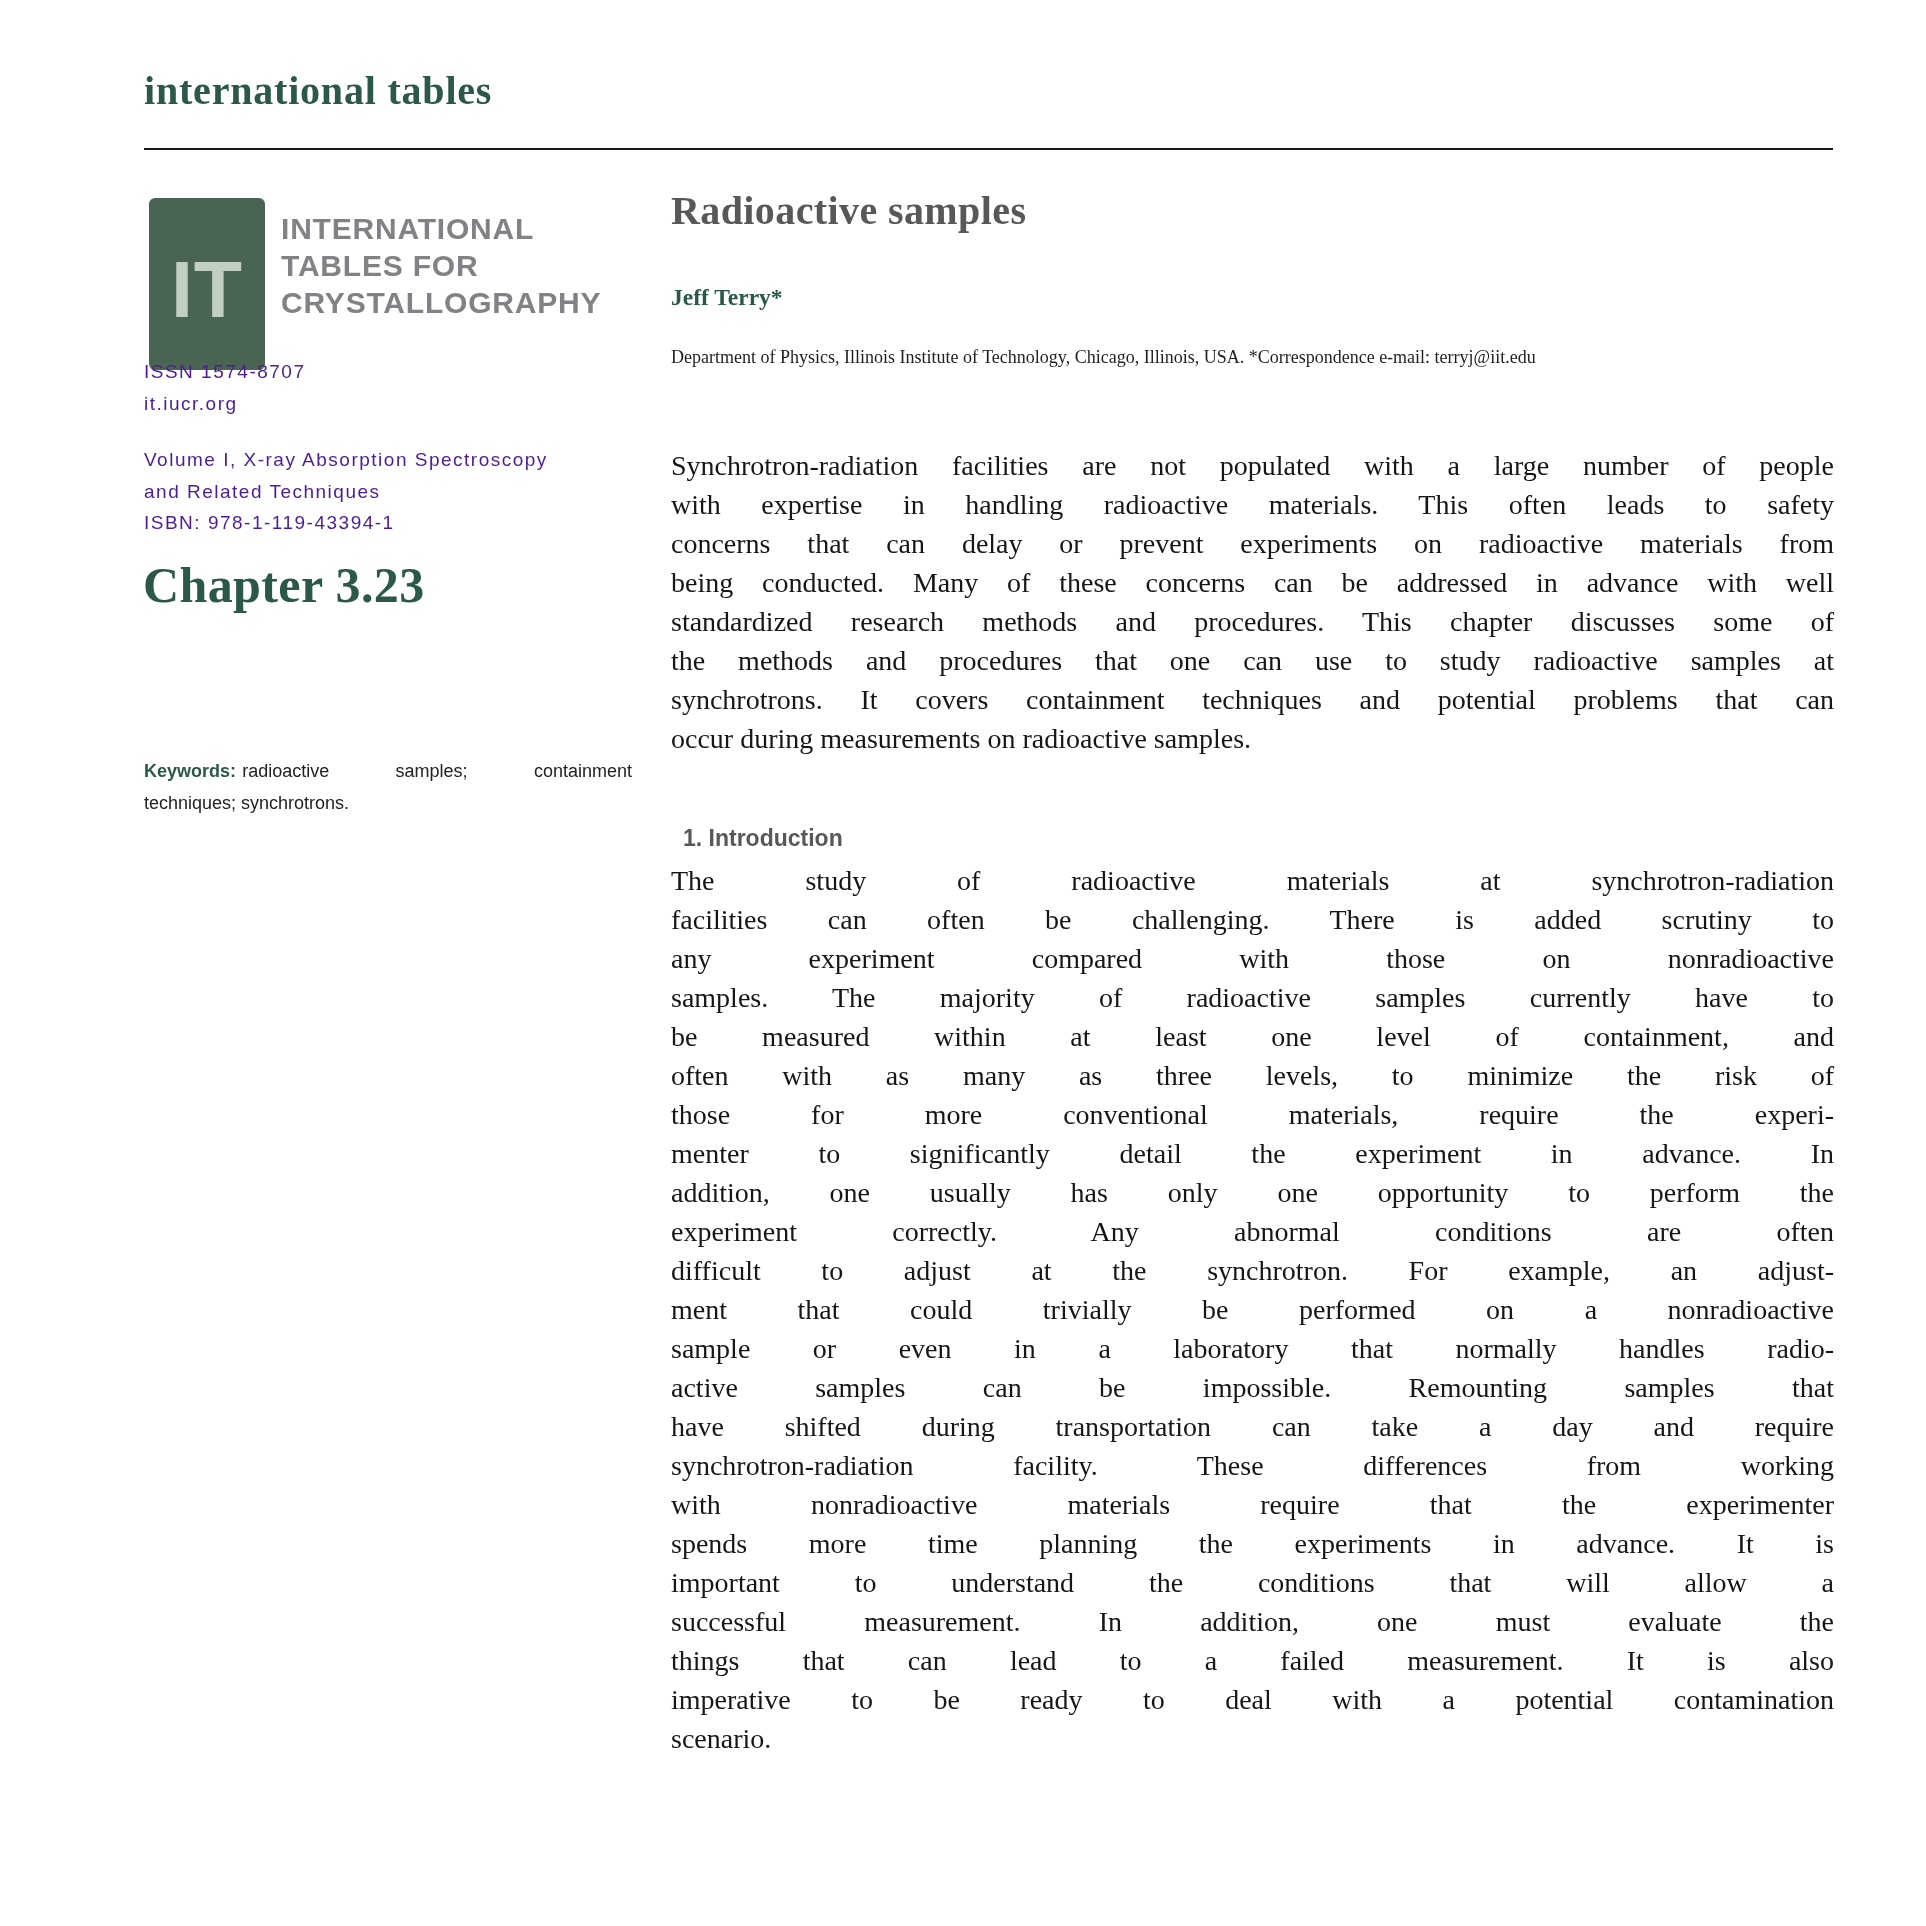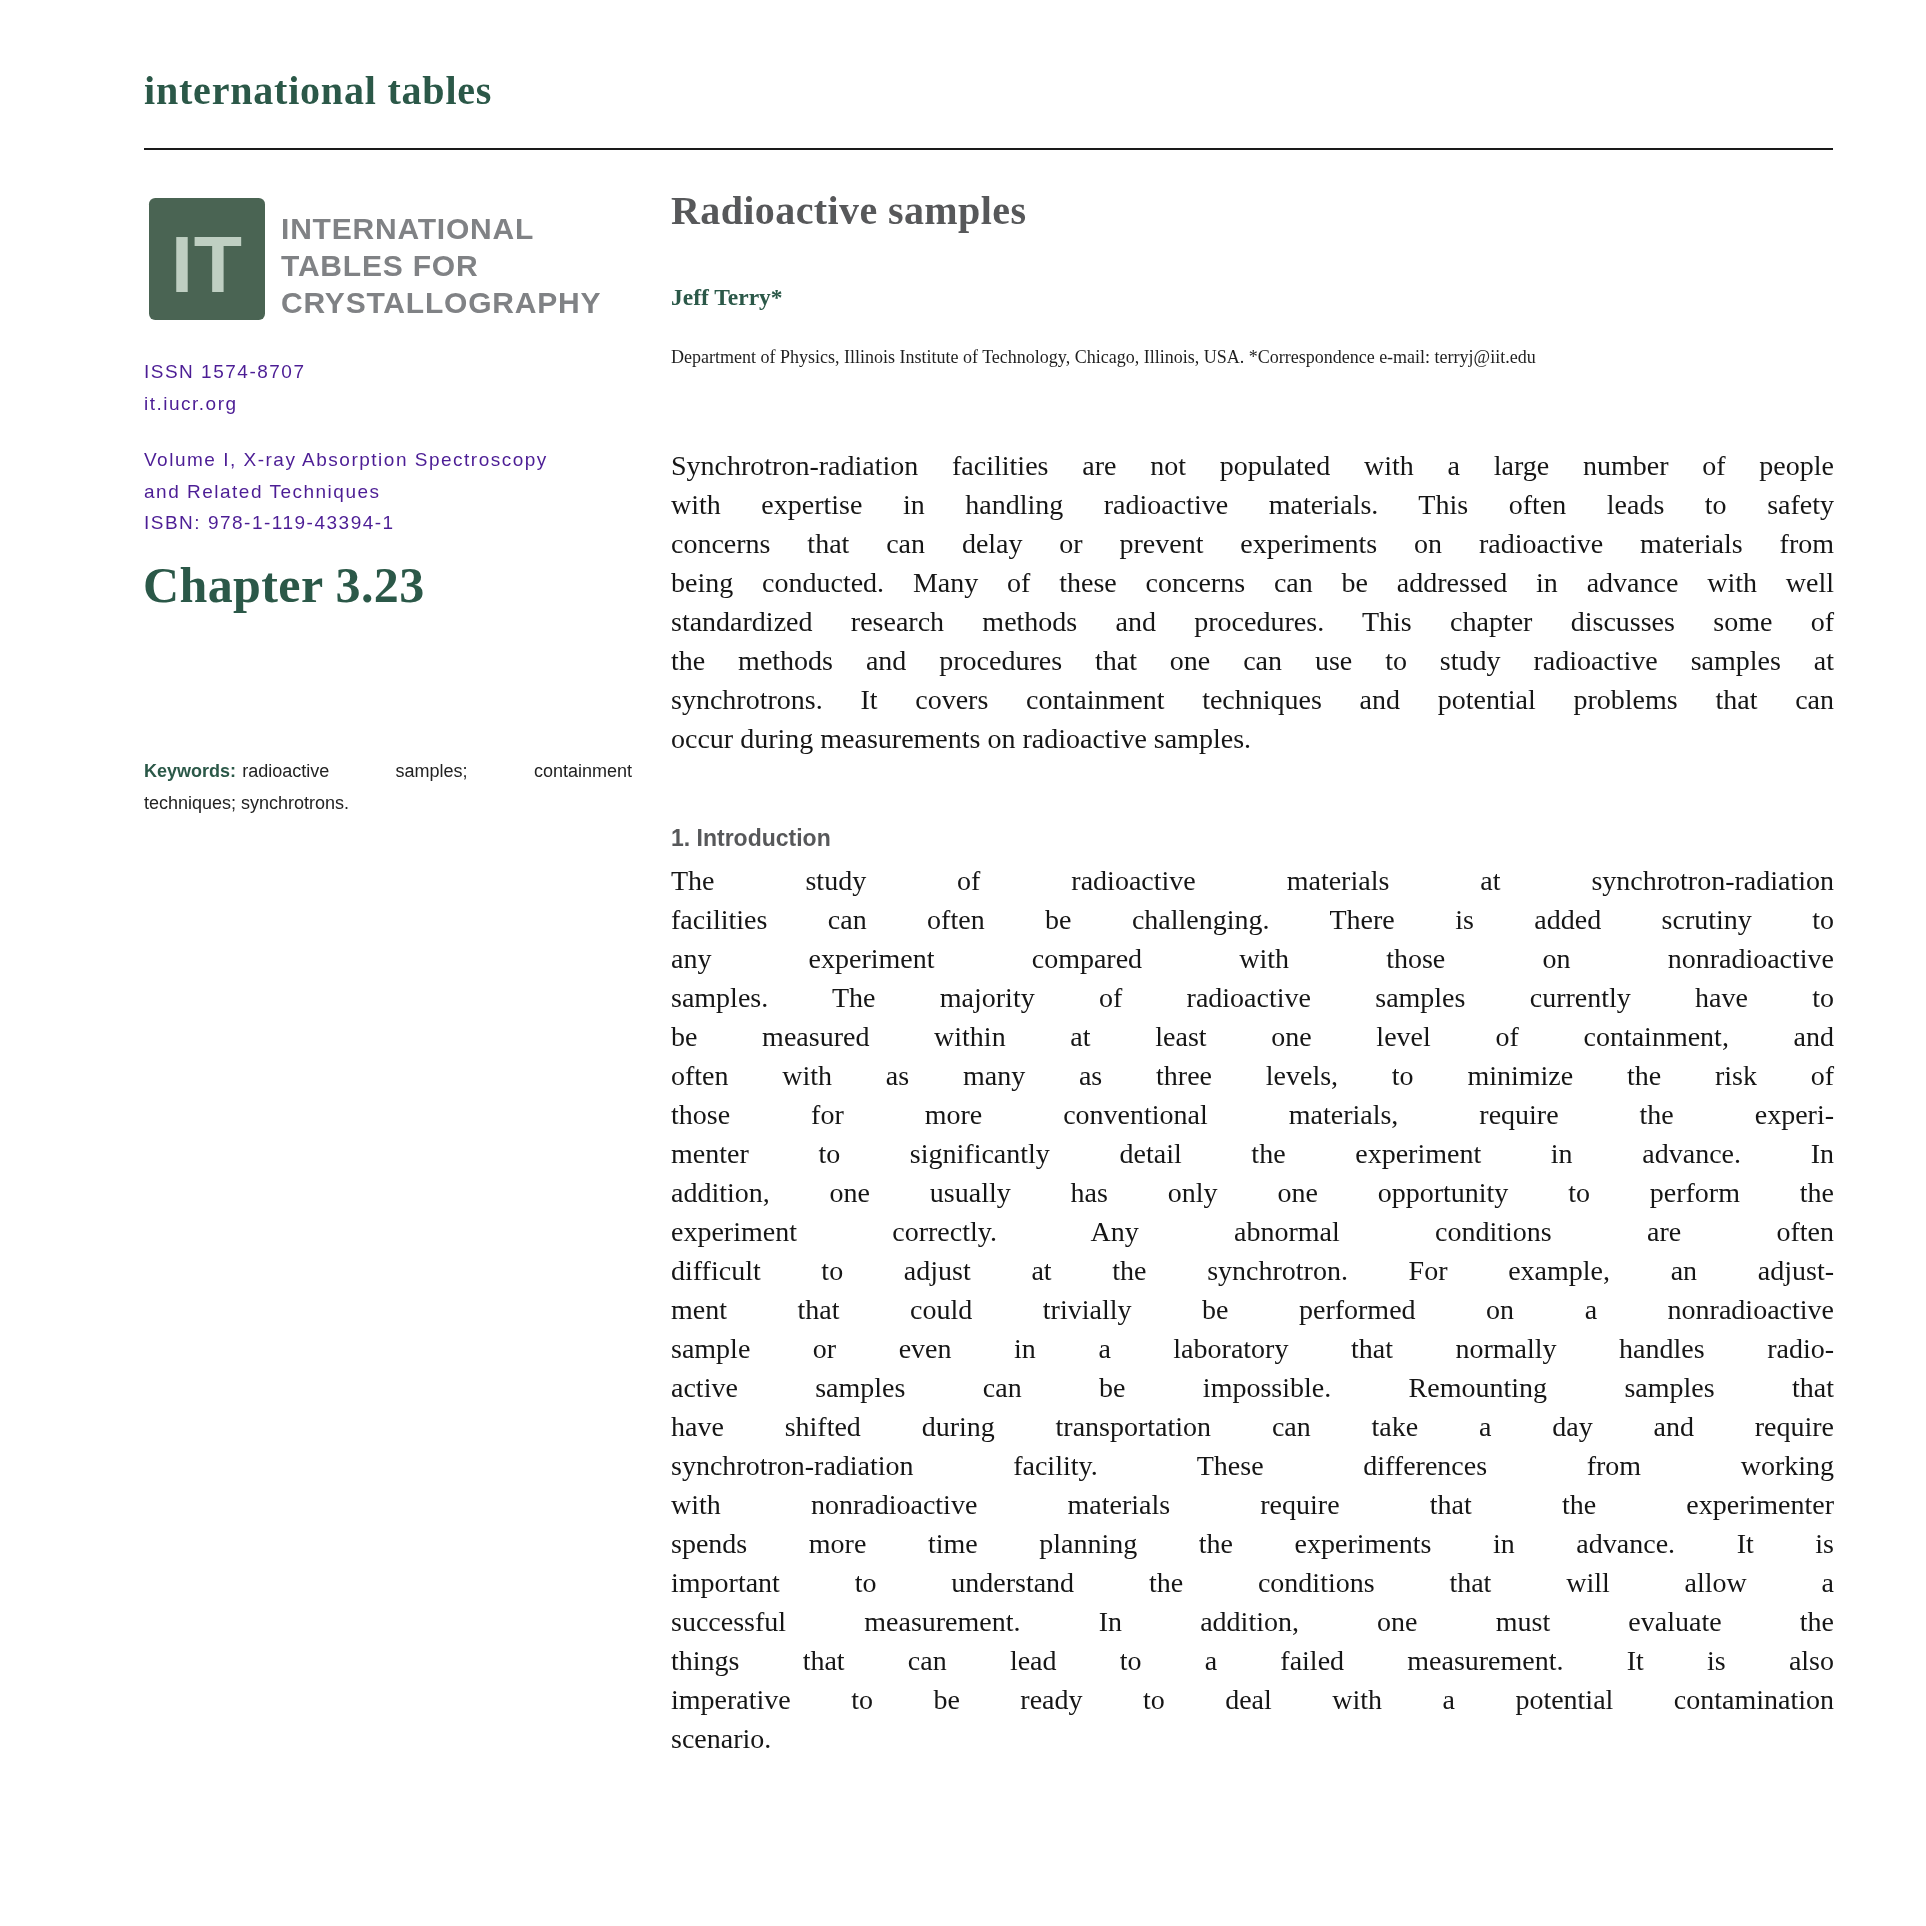--- a/index.html
+++ b/index.html
@@ -26,21 +26,21 @@
     left:144px;top:69px;
     font:700 40px/1.1 "Liberation Serif", serif;
     color:var(--brand-green);
     letter-spacing:0.8px;
   }
   .rule{left:144px;width:1689px;height:2.3px;background:#1a1a1a;}
   .rule-top{top:148px;}
 
   
   .logo-box{
-    left:149px;top:198px;width:116px;height:122px;
+    left:149px;top:198px;width:116px;height:172px;
     background:var(--box-green);
     border-radius:6.2px;
     display:flex;align-items:center;justify-content:center;
   }
   .logo-box .monogram{
     font:700 79px/1 "Liberation Sans", sans-serif;
     color:var(--monogram-green);
     letter-spacing:0.8px;
     margin-top:11.6px;
   }
@@ -96,20 +96,21 @@
     white-space:nowrap;
   }
   .bodytext{
     font:400 28px/39px "Liberation Serif", serif;
     color:var(--text-black);
   }
   .abstract{top:446px;}
   .sec-heading{
     font:700 23px/1.2 "Liberation Sans", sans-serif;
     color:var(--heading-gray);
+    margin-left:12px;
   }
   .sec1-h{top:825px;}
   .sec1-b{top:861px;}
   .tline{text-align:justify;}
   .tline.j{text-align-last:justify;}
 </style>
 </head>
 <body>
 
 <div class="page">

